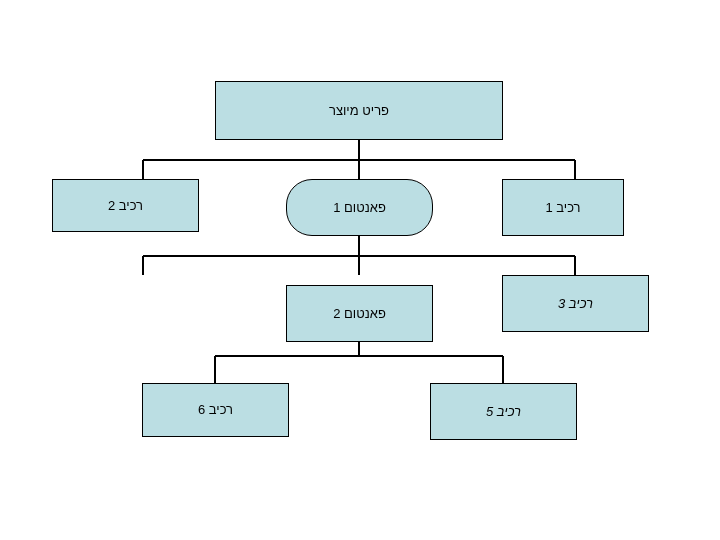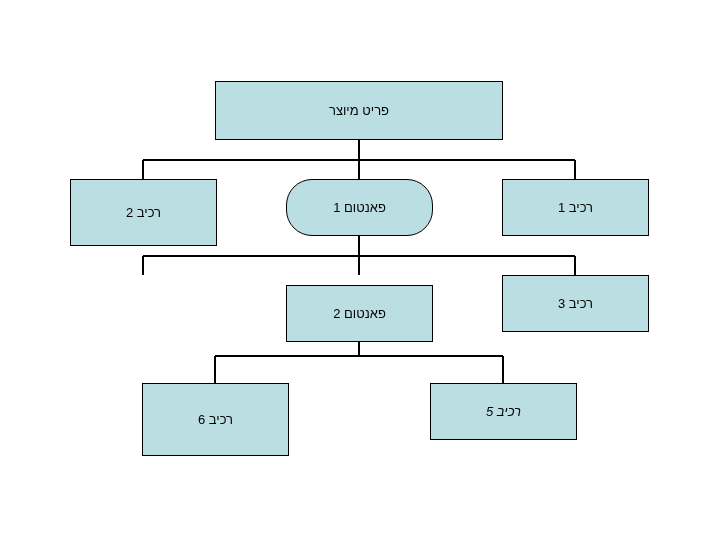--- a/index.html
+++ b/index.html
@@ -61,42 +61,42 @@
       <path d="M 359 196 L 359 216 M 143 216 L 575 216 M 143 216 L 143 235 M 359 216 L 359 235 M 575 216 L 575 235"></path>
 
       <path d="M 359 292 L 359 316 M 215 316 L 503 316 M 215 316 L 215 343 M 503 316 L 503 343"></path>
     </g>
   </svg>
 
   <div class="node-box" style="left:215px; top:41px; width:288px; height:59px;">
     <span class="node-label">פריט מיוצר</span>
   </div>
 
-  <div class="node-box" style="left:70px; top:139px; width:147px; height:67px;">
+  <div class="node-box" style="left:52px; top:139px; width:147px; height:53px;">
     <span class="node-label">רכיב 2</span>
   </div>
 
   <div class="node-box" style="left:286px; top:139px; width:147px; height:57px;border-radius:26px;">
     <span class="node-label">פאנטום 1</span>
   </div>
 
-  <div class="node-box" style="left:502px; top:139px; width:147px; height:57px;">
+  <div class="node-box" style="left:502px; top:139px; width:122px; height:57px;">
     <span class="node-label">רכיב 1</span>
   </div>
 
 
   <div class="node-box" style="left:286px; top:245px; width:147px; height:57px;">
     <span class="node-label">פאנטום 2</span>
   </div>
 
-  <div class="node-box" style="left:502px; top:235px; width:147px; height:57px;">
+  <div class="node-box" style="left:502px; top:235px; width:147px; height:57px;font-style:italic;">
     <span class="node-label">רכיב 3</span>
   </div>
 
-  <div class="node-box" style="left:142px; top:343px; width:147px; height:73px;">
+  <div class="node-box" style="left:142px; top:343px; width:147px; height:54px;">
     <span class="node-label">רכיב 6</span>
   </div>
 
   <div class="node-box" style="left:430px; top:343px; width:147px; height:57px;font-style:italic;">
     <span class="node-label">רכיב 5</span>
   </div>
 
 </div>
 
 </body></html>

